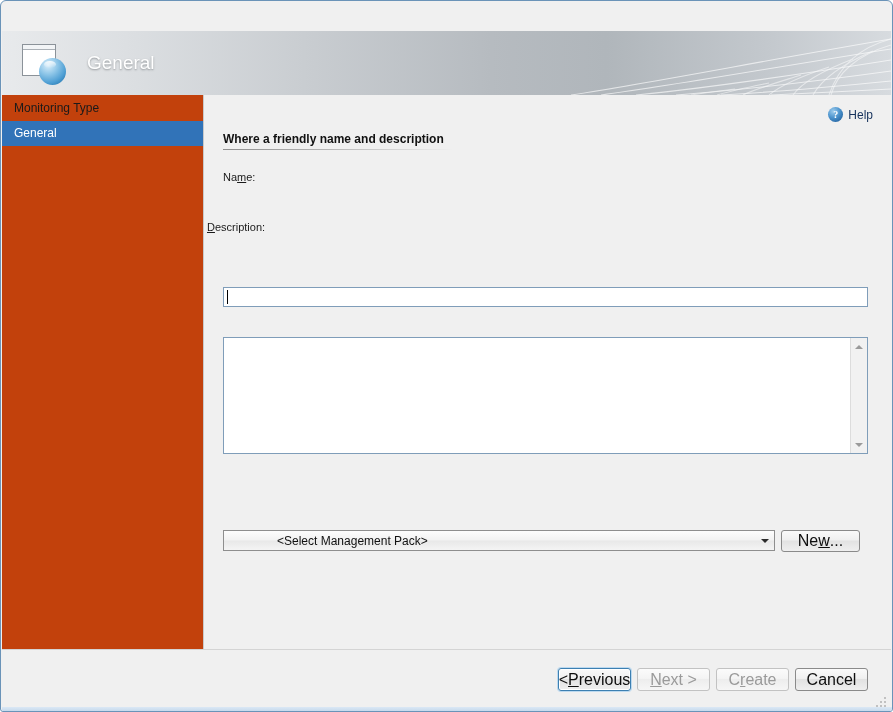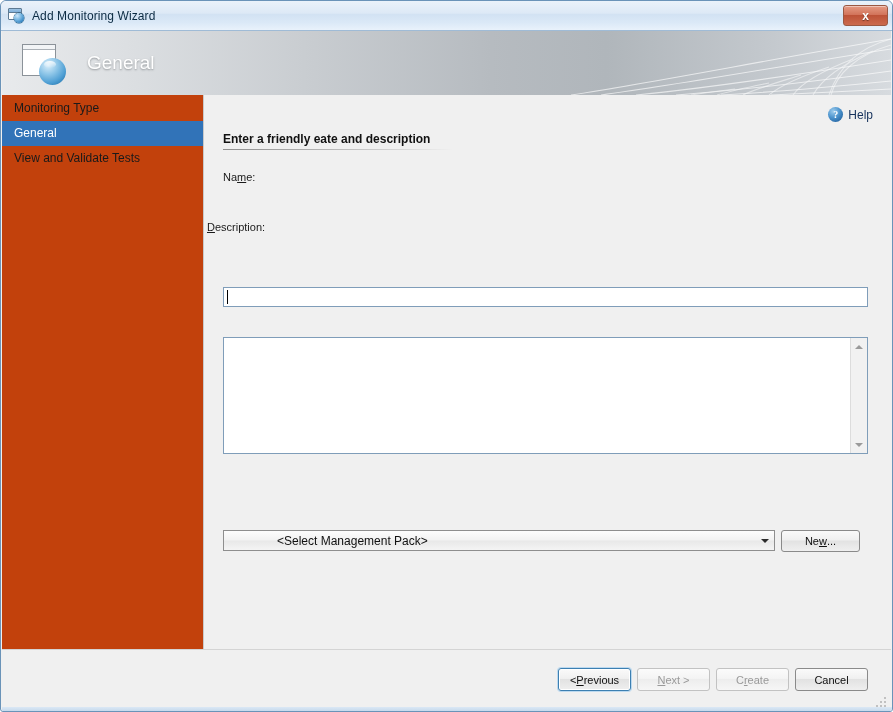--- a/index.html
+++ b/index.html
@@ -351,21 +351,21 @@
     border-right: 4px solid transparent;
     border-top: 4px solid #2b2b2b;
   }
 
   
   .btn {
     box-sizing: border-box;
     border: 1px solid #8a8a8a;
     border-radius: 3px;
     background: linear-gradient(to bottom, #fafafa 0%, #f0f0f0 45%, #e2e2e2 50%, #efefef 100%);
-    font-size: 11px;
+    font-size: 16px;
     color: #0f0f0f;
     display: flex;
     align-items: center;
     justify-content: center;
     white-space: nowrap;
   }
   .btn.disabled {
     color: #9a9a9a;
     border-color: #c2c2c2;
     background: linear-gradient(to bottom, #fbfbfb 0%, #f4f4f4 45%, #ededed 50%, #f6f6f6 100%);
@@ -409,32 +409,20 @@
     left: 0; bottom: 0;
     width: 891px; height: 4px;
     background: linear-gradient(to bottom, #dbe8f5, #c6d9ec);
   }
 </style>
 </head>
 <body>
 
 <div id="window">
 
-  <div id="titlebar">
-    <div id="titlebar-inner">
-      <div class="win-icon">
-        <div class="pane"></div>
-        <div class="orb"></div>
-      </div>
-      <div id="title-text">Add Monitoring Wizard</div>
-    </div>
-    <div id="close-button">
-      <span class="x">x</span>
-    </div>
-  </div>
 
   <div id="banner">
     <svg id="banner-mesh" viewBox="0 0 330 64" preserveAspectRatio="none">
       <g fill="none" stroke="#ffffff" stroke-width="1.1" opacity="0.75">
         <path d="M10,64 C90,52 200,30 330,8"></path>
         <path d="M40,64 C115,54 215,36 330,18"></path>
         <path d="M75,64 C145,57 235,44 330,29"></path>
         <path d="M115,64 C180,59 250,51 330,40"></path>
         <path d="M160,64 C215,61 270,56 330,50"></path>
         <path d="M210,64 C255,62 290,60 330,58"></path>
@@ -457,33 +445,32 @@
       </div>
       <div id="banner-title">General</div>
     </div>
   </div>
 
   <div id="body-area">
 
     <div id="sidebar">
       <div class="nav-item">Monitoring Type</div>
       <div class="nav-item selected">General</div>
-      <div class="nav-item">View and Validate Tests</div>
     </div>
 
     <div id="content">
 
       <div id="help-link">
         <span class="help-icon">
           <span>?</span>
         </span>
         <span id="help-label">Help</span>
       </div>
 
-      <div class="section-head" style="left:19px; top:37px;">Enter a friendly eate and description</div>
+      <div class="section-head" style="left:19px; top:37px;">Where a friendly name and description</div>
 
       <div class="field-label" style="left:19px; top:76px;">
         <span>Na</span><span class="ul">m</span><span>e:</span>
       </div>
 
       <div class="field-label" style="left:3px; top:126px;">
         <span class="ul">D</span><span>escription:</span>
       </div>
 
       <div class="section-head" style="left:19px; top:287px;">Management pack</div>

